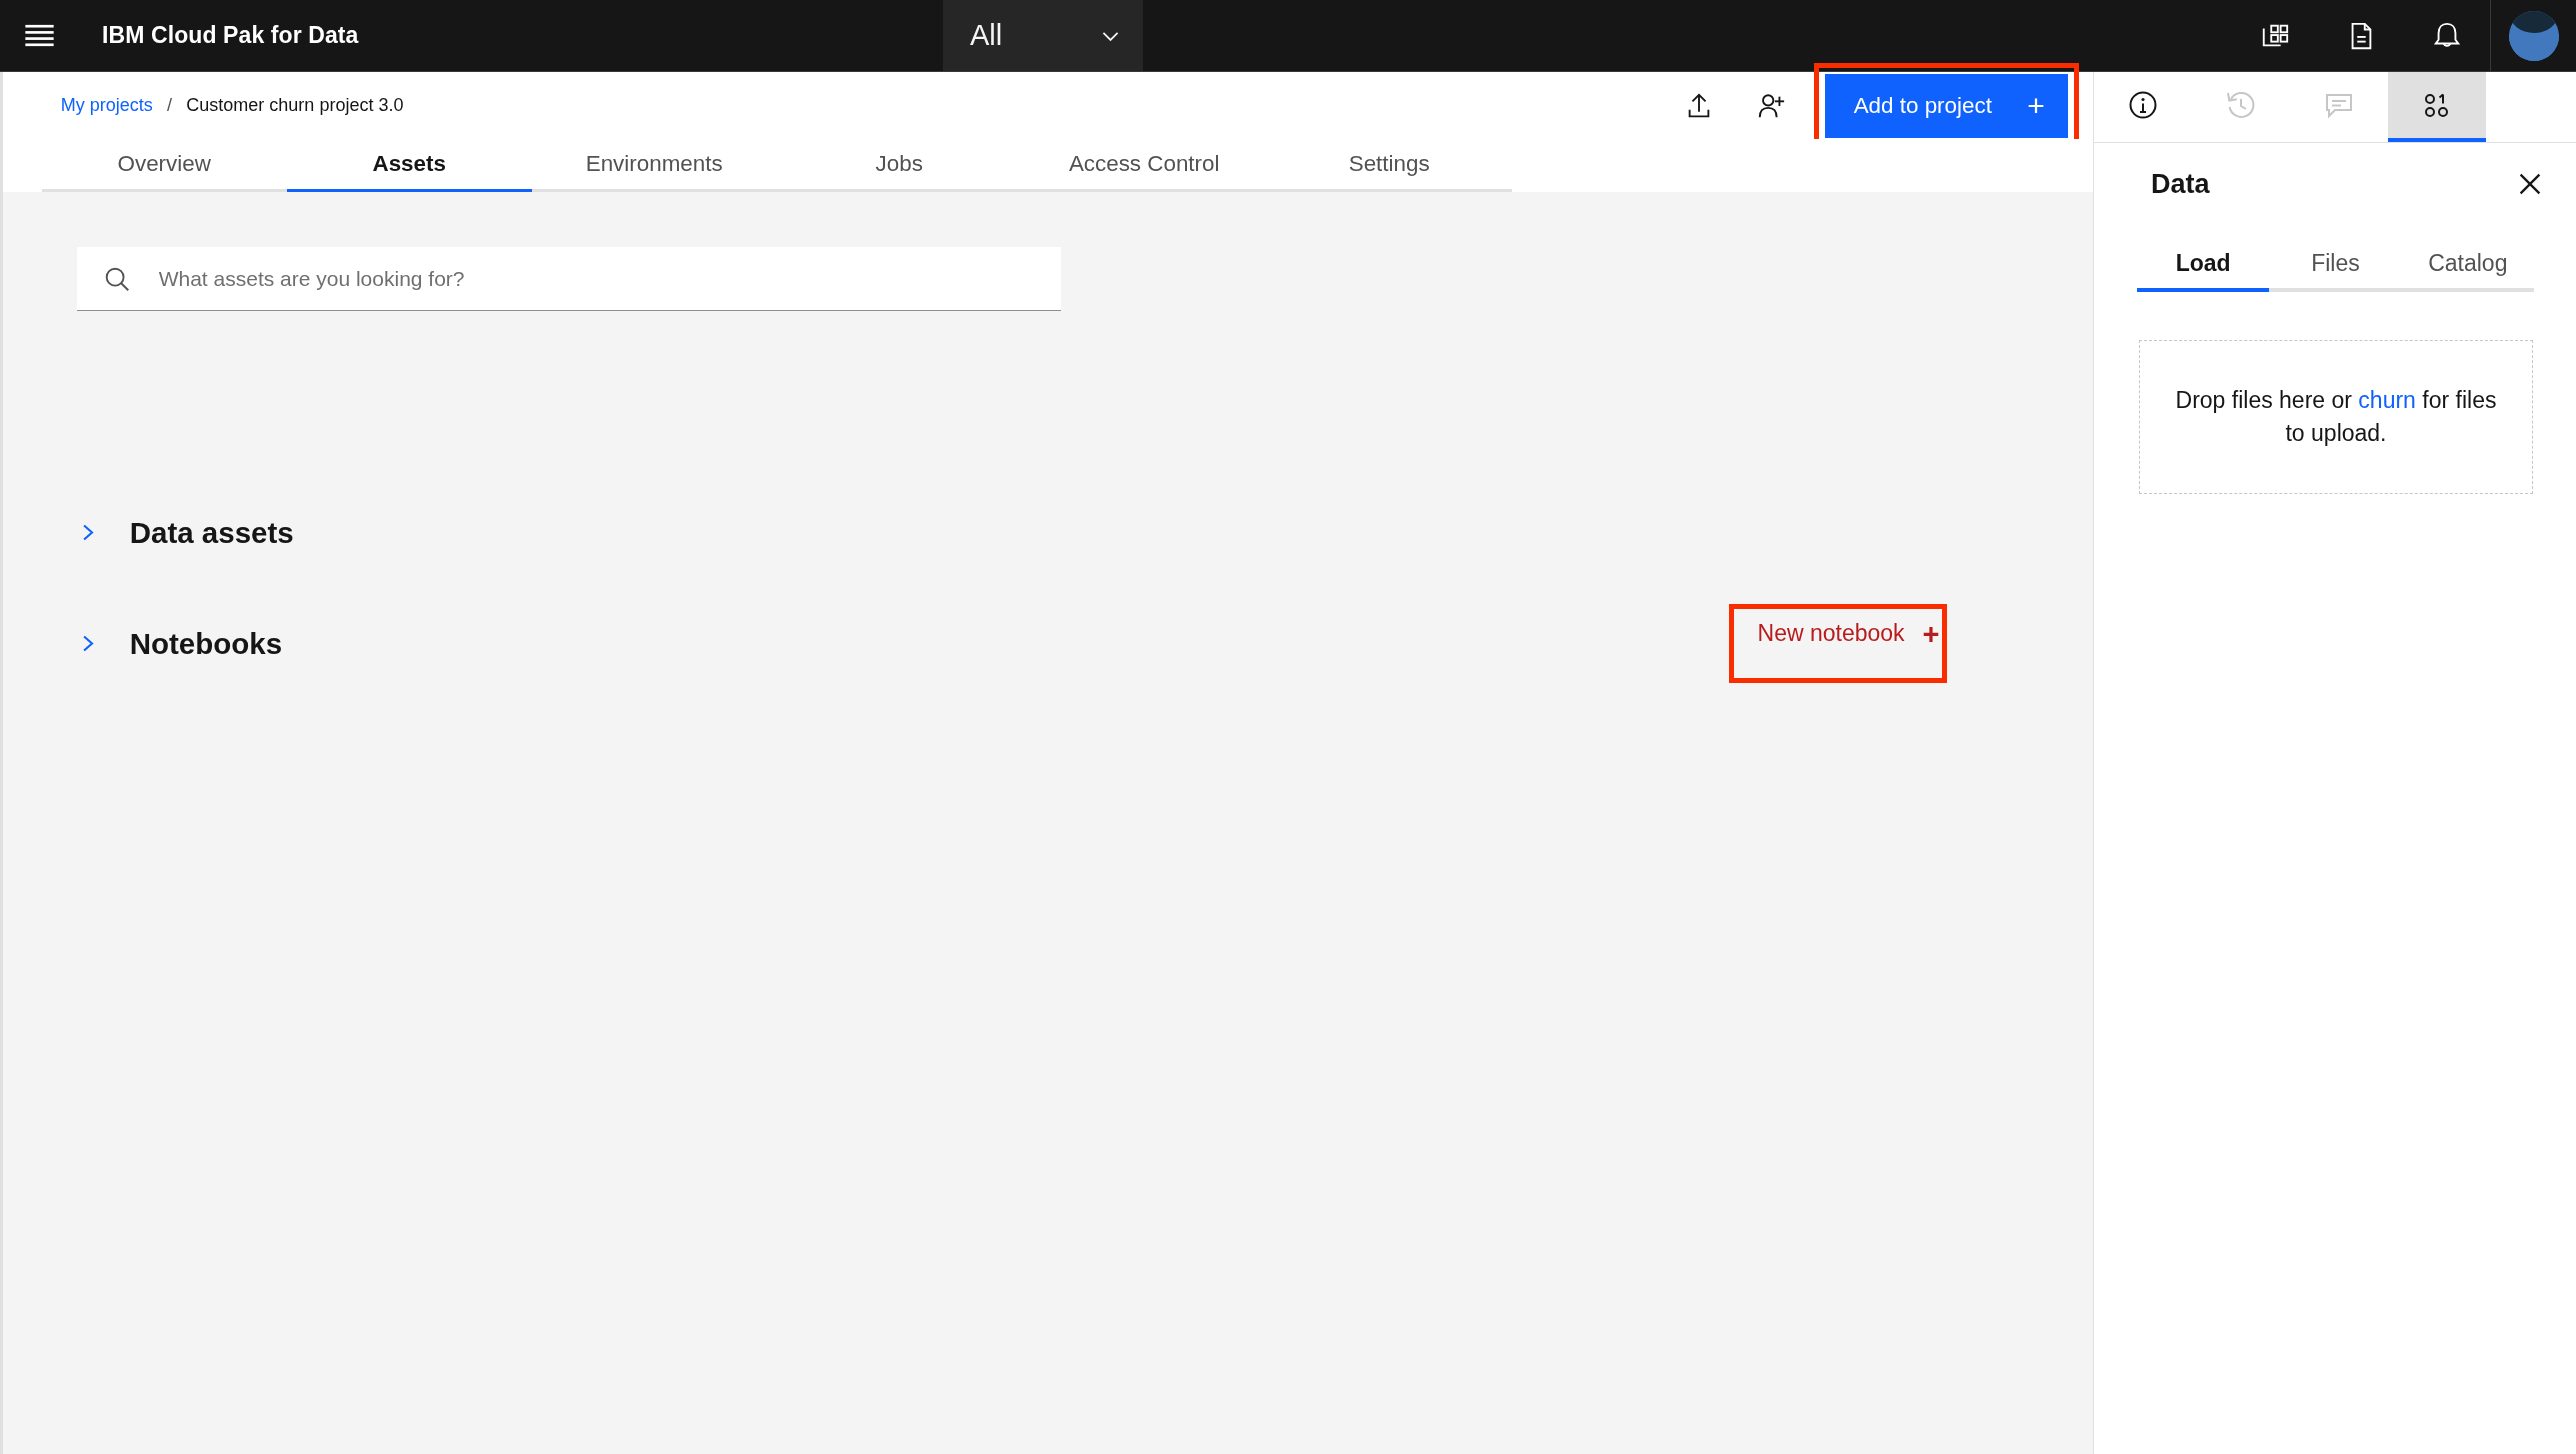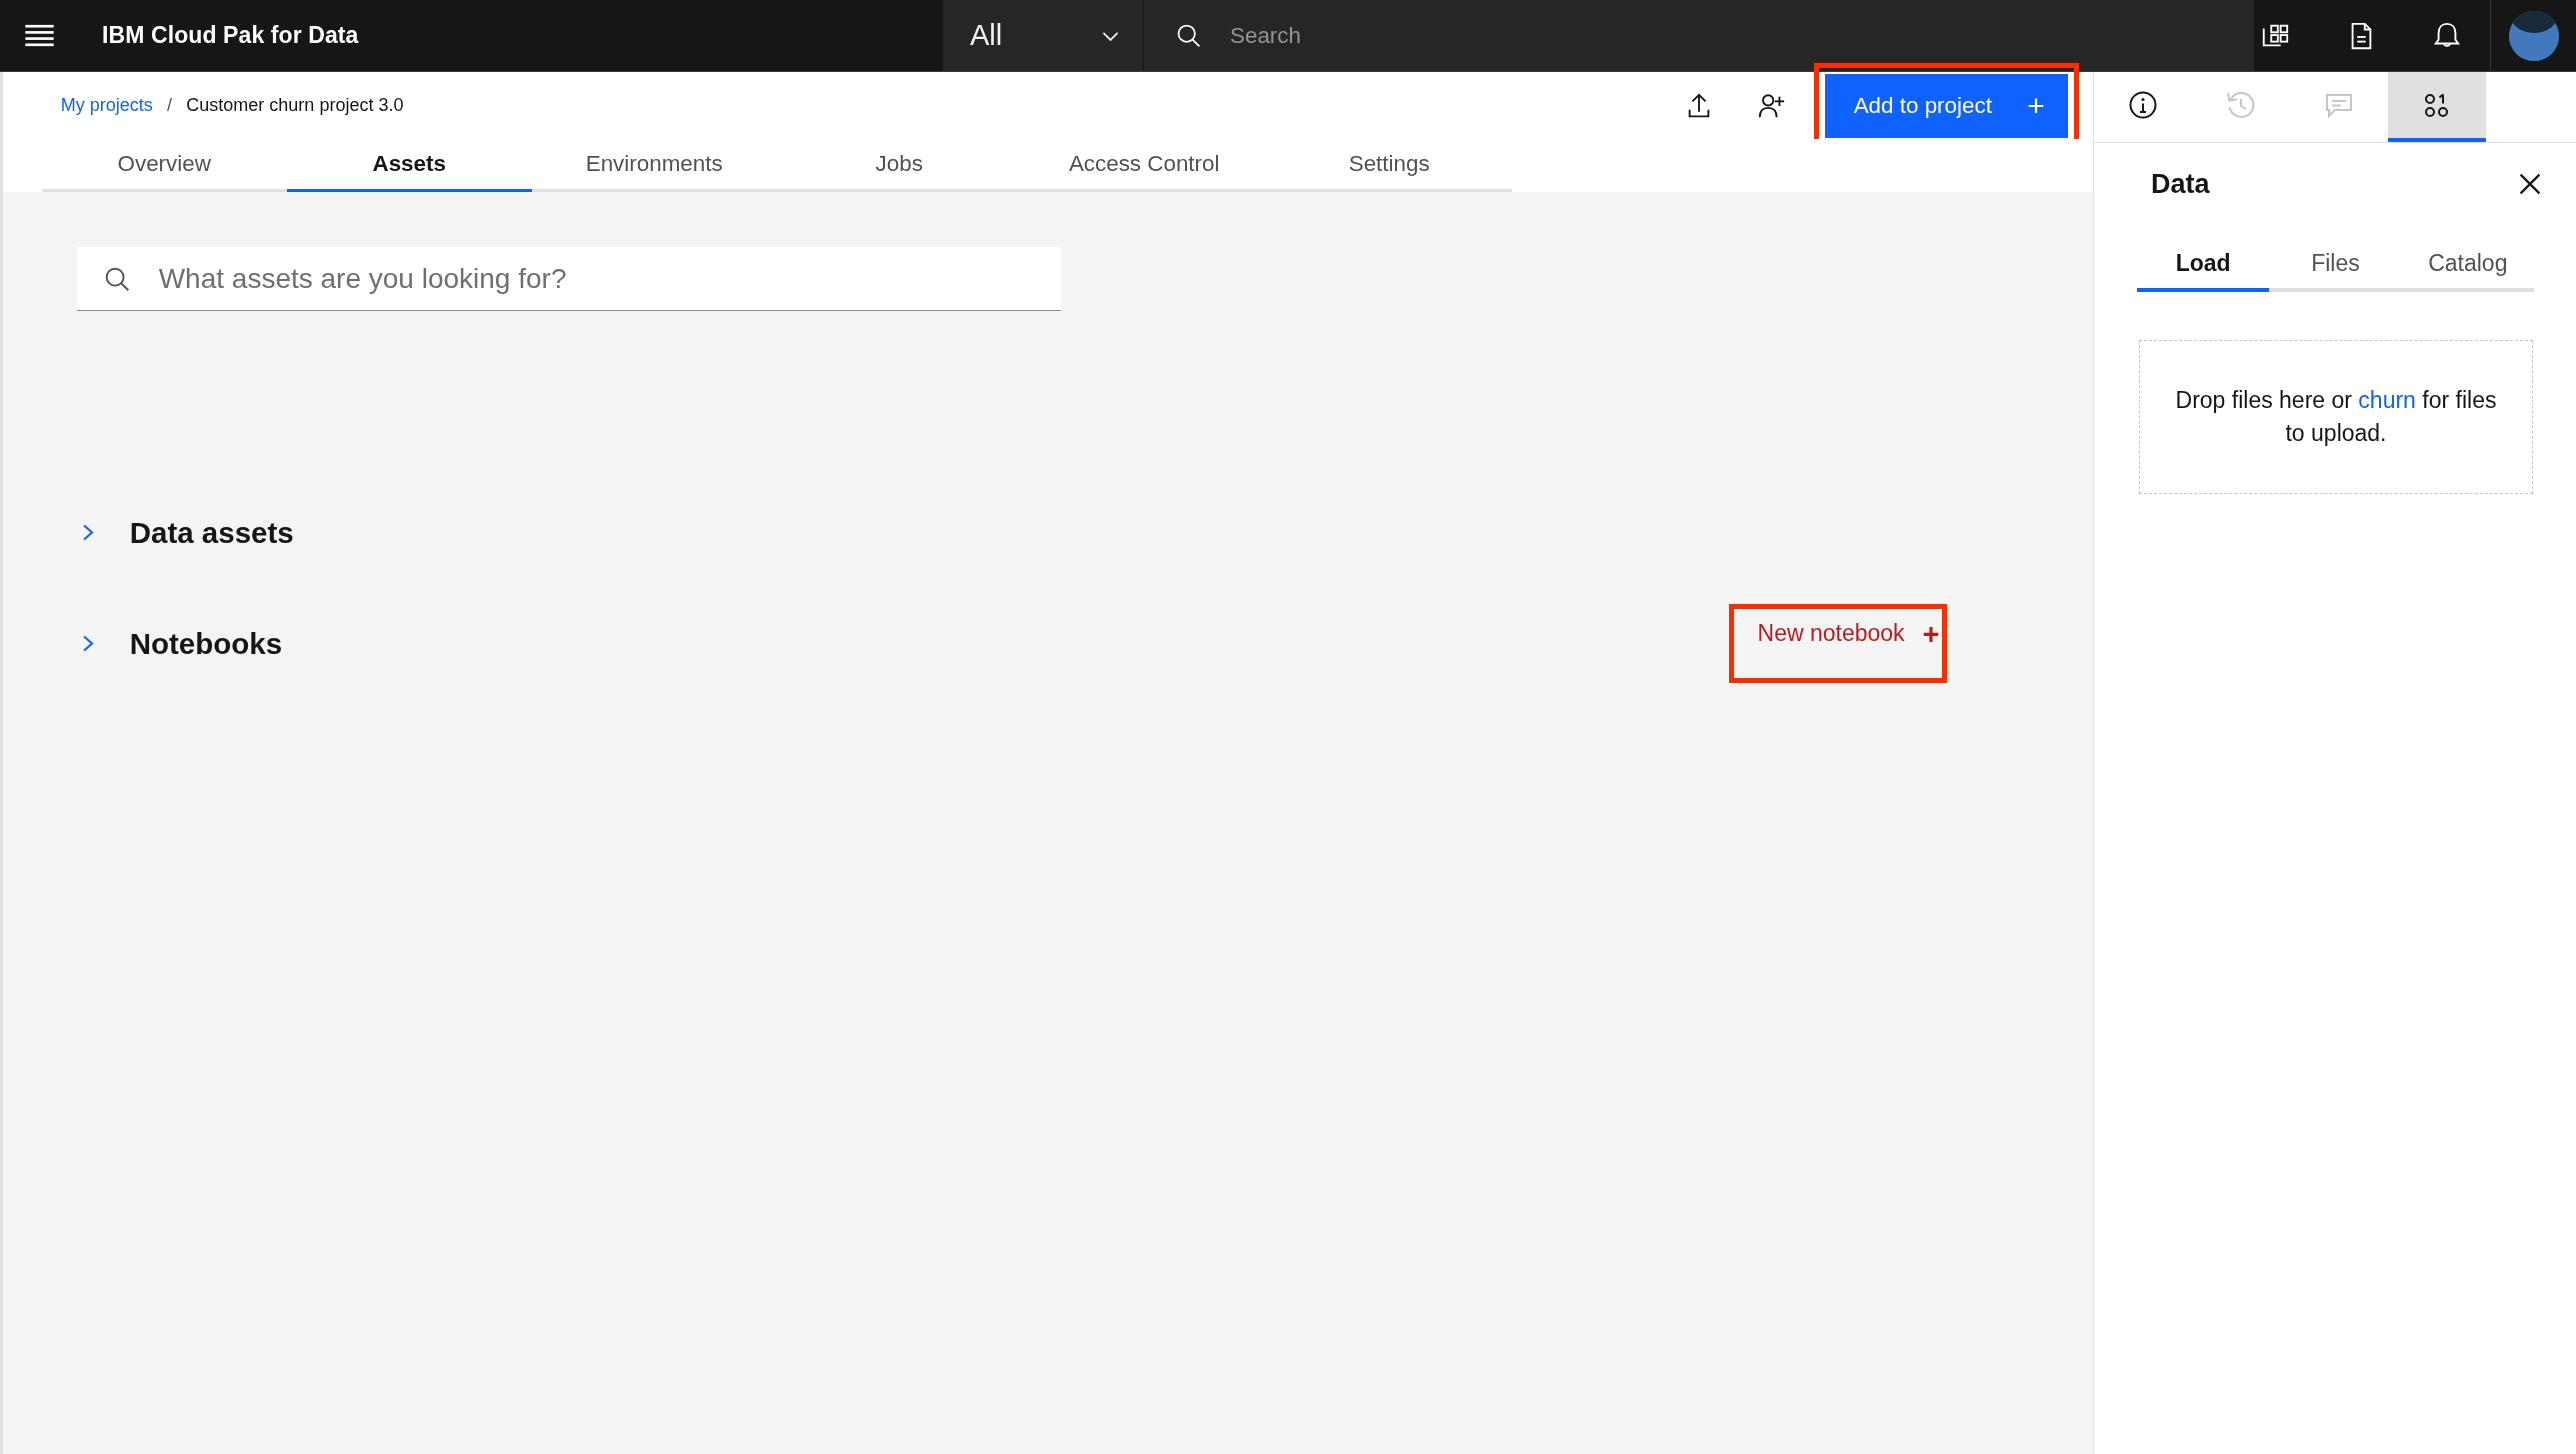--- a/index.html
+++ b/index.html
@@ -233,21 +233,21 @@
     background: #ffffff;
     border-bottom: 0.9px solid #8d8d8d;
     display: flex;
     align-items: center;
     padding-left: 25px;
     cursor: text;
   }
   .asset-search svg { width: 30px; height: 30px; display: block; flex: 0 0 auto; }
   .asset-search .ph {
     color: #6f6f6f;
-    font-size: 28px;
+    font-size: 21px;
     padding-left: 27px;
   }
 
   .section {
     position: absolute;
     left: 74px;
     width: 1943px;
     height: 47px;
     display: flex;
     align-items: center;
@@ -390,27 +390,20 @@
   </div>
   <div class="app-title">IBM Cloud Pak for Data</div>
 
   <div class="scope-select">
     <span class="lbl">All</span>
     <svg class="chev-down" viewBox="0 0 26 26">
       <path d="M5 10 L13 18 L21 10" fill="none" stroke="#f4f4f4" stroke-width="2"></path>
     </svg>
   </div>
 
-  <div class="header-search">
-    <svg class="sicon" viewBox="0 0 32 32">
-      <circle cx="14" cy="14" r="9" fill="none" stroke="#ffffff" stroke-width="2"></circle>
-      <line x1="20.5" y1="20.5" x2="28" y2="28" stroke="#ffffff" stroke-width="2"></line>
-    </svg>
-    <span class="sph">Search</span>
-  </div>
 
   <div class="header-actions">
     <div class="hicon-btn">
       <svg viewBox="0 0 32 32">
         <path d="M4 8 L4 26 L22 26" fill="none" stroke="#ffffff" stroke-width="2"></path>
         <rect x="12" y="5" width="7" height="7" fill="none" stroke="#ffffff" stroke-width="2"></rect>
         <rect x="22" y="5" width="7" height="7" fill="none" stroke="#ffffff" stroke-width="2"></rect>
         <rect x="12" y="15" width="7" height="7" fill="none" stroke="#ffffff" stroke-width="2"></rect>
         <rect x="22" y="15" width="7" height="7" fill="none" stroke="#ffffff" stroke-width="2"></rect>
       </svg>

